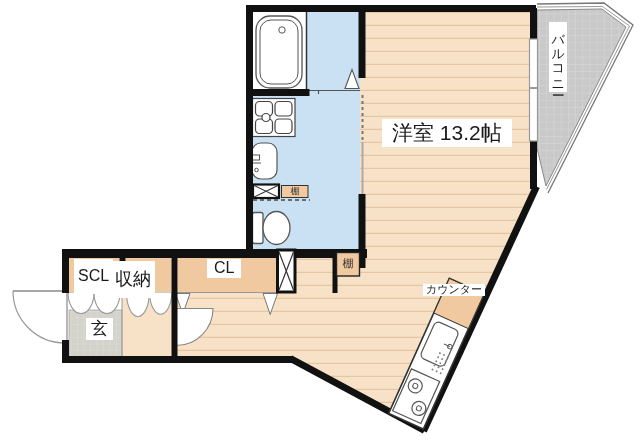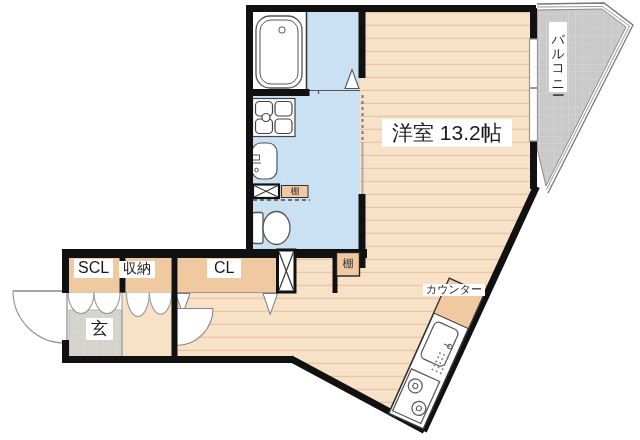--- a/index.html
+++ b/index.html
@@ -1,20 +1,20 @@
 <!DOCTYPE html>
 <html><head>
 <meta charset="utf-8">
 <style>
   html,body{margin:0;padding:0;background:#fff;}
   #stage{position:relative;width:640px;height:440px;background:#ffffff;overflow:hidden;
          font-family:"Liberation Sans","DejaVu Sans",sans-serif;}
   #plan-svg{position:absolute;left:0;top:0;}
   .lbl{position:absolute;color:#1a1a1a;background:#ffffff;line-height:1.05;
-       white-space:nowrap;padding:1px 4px;}
+       white-space:nowrap;padding:9px 4px;}
   .lbl.clear{background:transparent;padding:0;}
   .v-text{writing-mode:vertical-rl;text-orientation:upright;letter-spacing:1px;}
 </style>
 </head>
 <body>
 
 <div id="stage">
 
 <svg id="plan-svg" width="640" height="440" viewBox="0 0 640 440">
   <defs>
@@ -177,20 +177,20 @@
       <circle cx="-25" cy="112" r="2.5" stroke-width="1"></circle>
       <circle cx="-12.5" cy="131" r="7"></circle>
       <circle cx="-12.5" cy="131" r="2.5" stroke-width="1"></circle>
     </g>
   </g>
 </svg>
 
 <div class="lbl" style="left:382px;top:119px;font-size:21px;padding:3px 10px;">洋室 13.2帖</div>
 <div class="lbl v-text" style="left:549px;top:22px;font-size:13px;padding:3px 2px;">バルコニー</div>
 <div class="lbl" style="left:74px;top:259px;font-size:16px;">SCL</div>
-<div class="lbl" style="left:119px;top:261px;font-size:14px;font-family:Liberation Mono, monospace;">収納</div>
+<div class="lbl" style="left:111px;top:261px;font-size:18px;">収納</div>
 <div class="lbl" style="left:207px;top:259px;font-size:16px;padding:1px 7px;">CL</div>
 <div class="lbl" style="left:86px;top:318px;font-size:17px;padding:2px 5px;">玄</div>
 <div class="lbl clear" style="left:282px;top:186.5px;width:26px;font-size:9px;text-align:center;color:#333;">棚</div>
 <div class="lbl clear" style="left:337px;top:258px;width:22px;font-size:11px;text-align:center;color:#333;">棚</div>
 <div class="lbl" style="left:423px;top:284px;font-size:11px;padding:0 3px;">カウンター</div>
 
 </div>
 
 </body></html>

